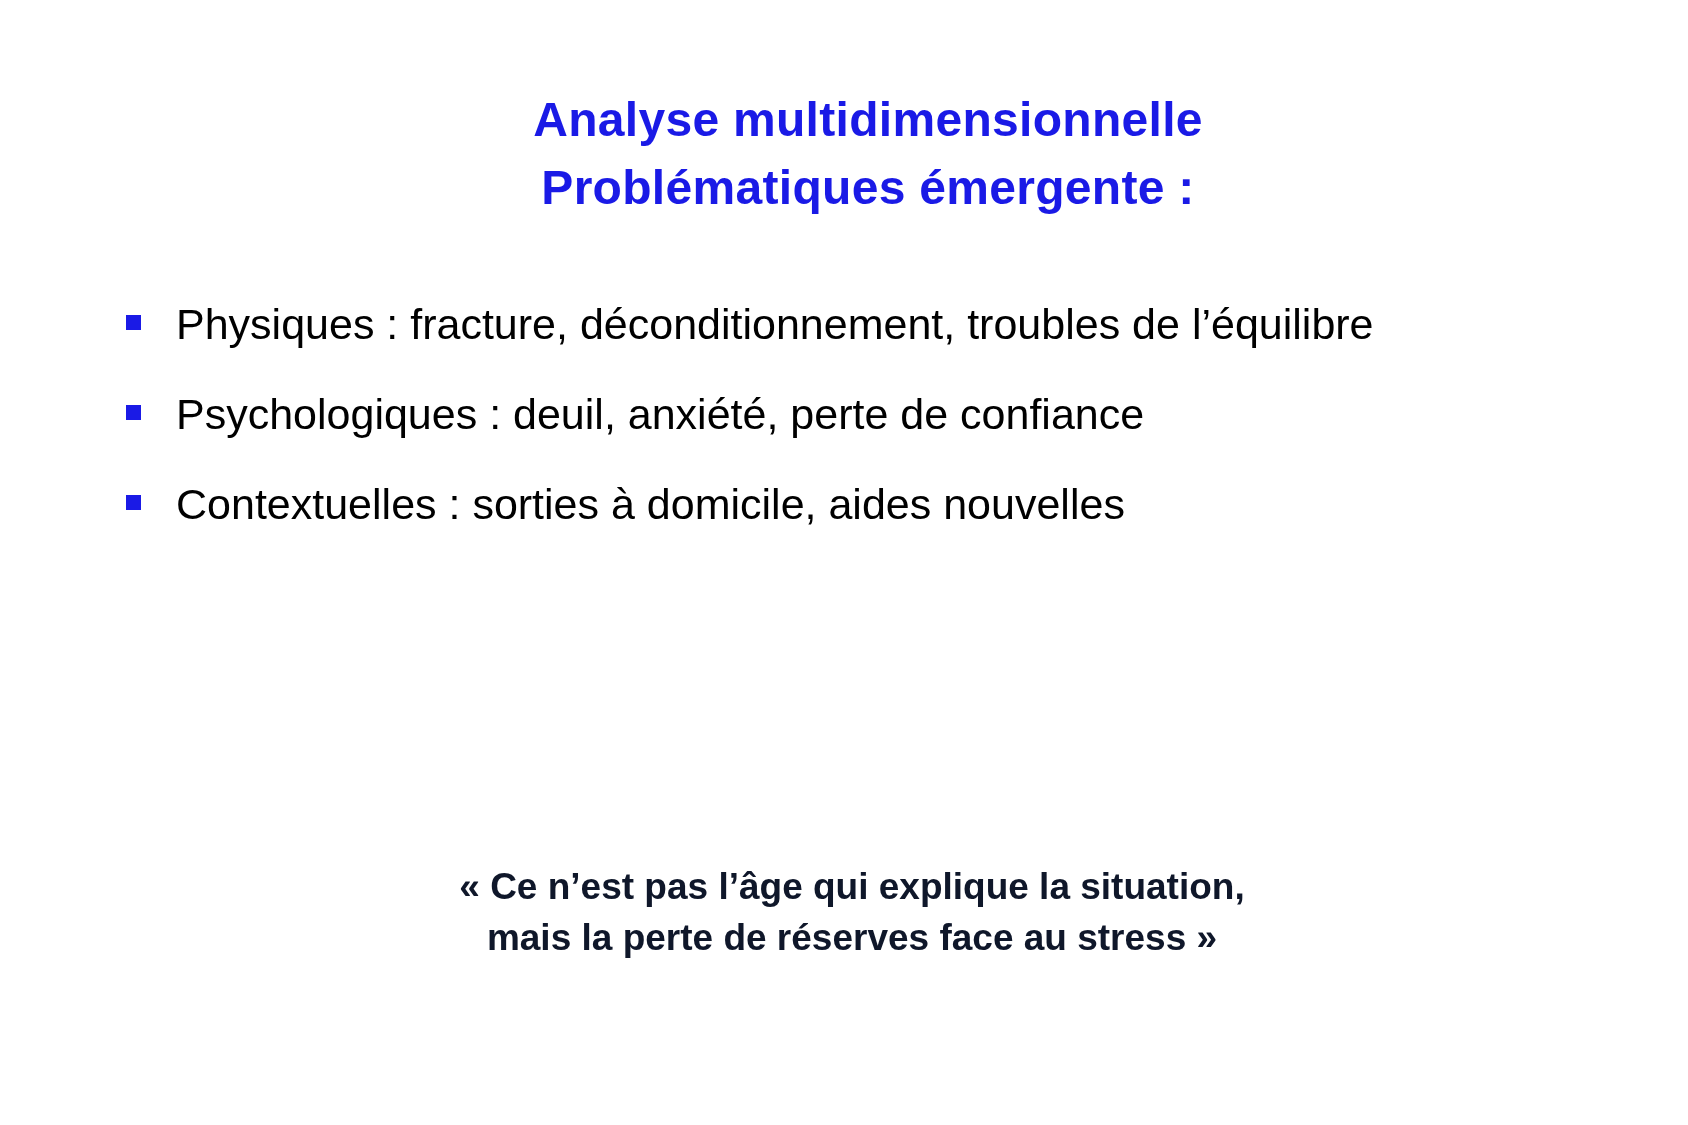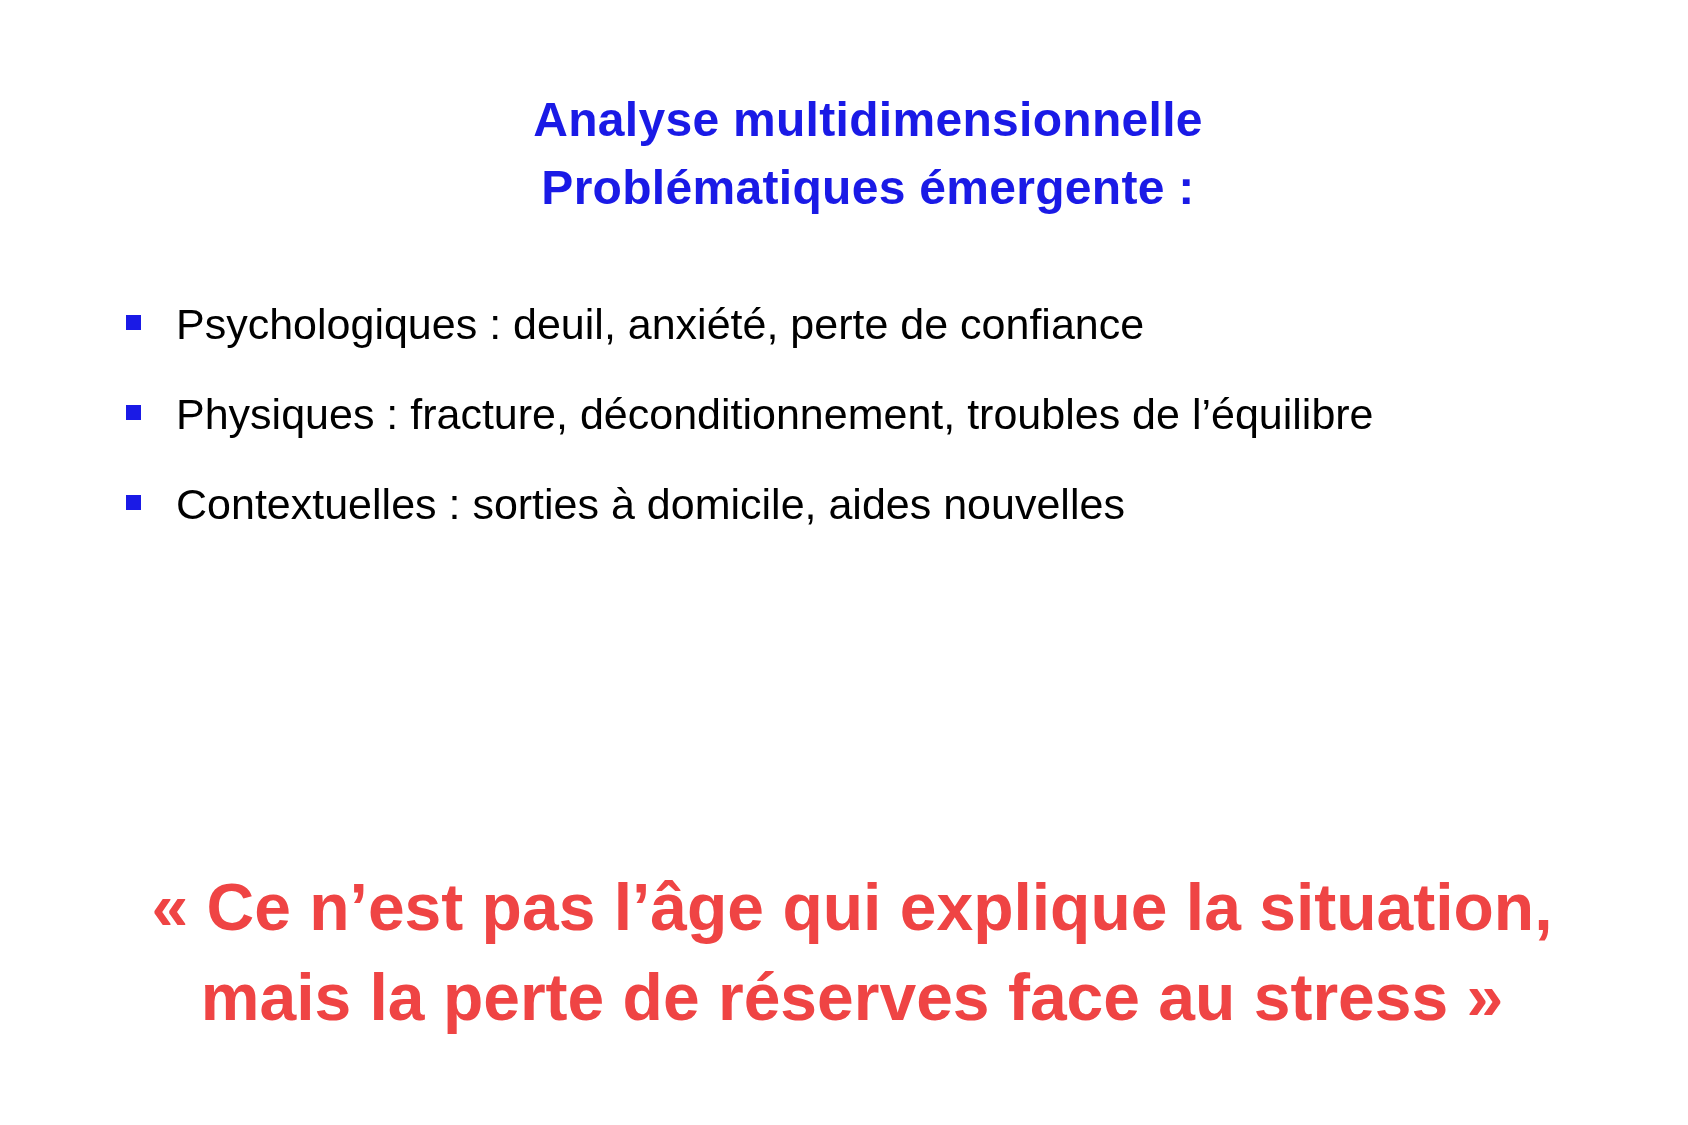--- a/index.html
+++ b/index.html
@@ -64,45 +64,45 @@
     height: 15px;
     background: #1a1ae6;
     display: block;
   }
   .quote-block {
     position: absolute;
     top: 862px;
     left: 92px;
     width: 1520px;
     text-align: center;
-    color: #ef4444;
+    color: #0f172a;
     font-weight: bold;
-    font-size: 66px;
+    font-size: 37px;
     line-height: 1.37;
   }
 </style>
 </head>
 <body>
 
 <div class="slide">
 
   <div class="title-block">
     <div class="title-line">Analyse multidimensionnelle</div>
     <div class="title-line">Problématiques émergente :</div>
   </div>
 
   <div class="body-block">
     <ul class="bullets">
       <li>
         <span class="bullet-marker"></span>
-        <span>Psychologiques : deuil, anxiété, perte de confiance</span>
+        <span>Physiques : fracture, déconditionnement, troubles de l’équilibre</span>
       </li>
       <li>
         <span class="bullet-marker"></span>
-        <span>Physiques : fracture, déconditionnement, troubles de l’équilibre</span>
+        <span>Psychologiques : deuil, anxiété, perte de confiance</span>
       </li>
       <li>
         <span class="bullet-marker"></span>
         <span>Contextuelles : sorties à domicile, aides nouvelles</span>
       </li>
     </ul>
   </div>
 
   <div class="quote-block">
     <div>« Ce n’est pas l’âge qui explique la situation,</div>

